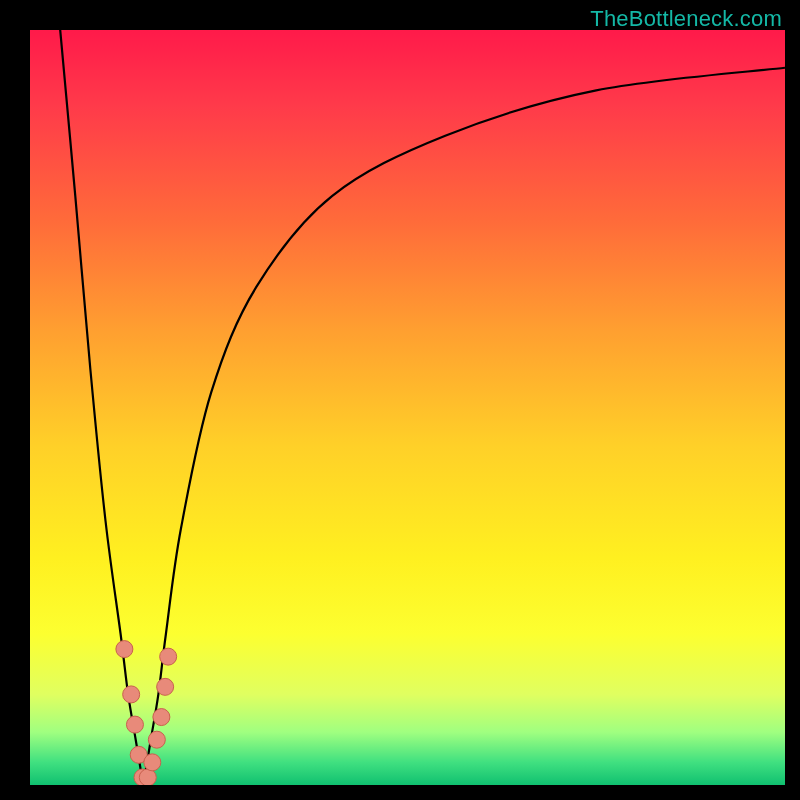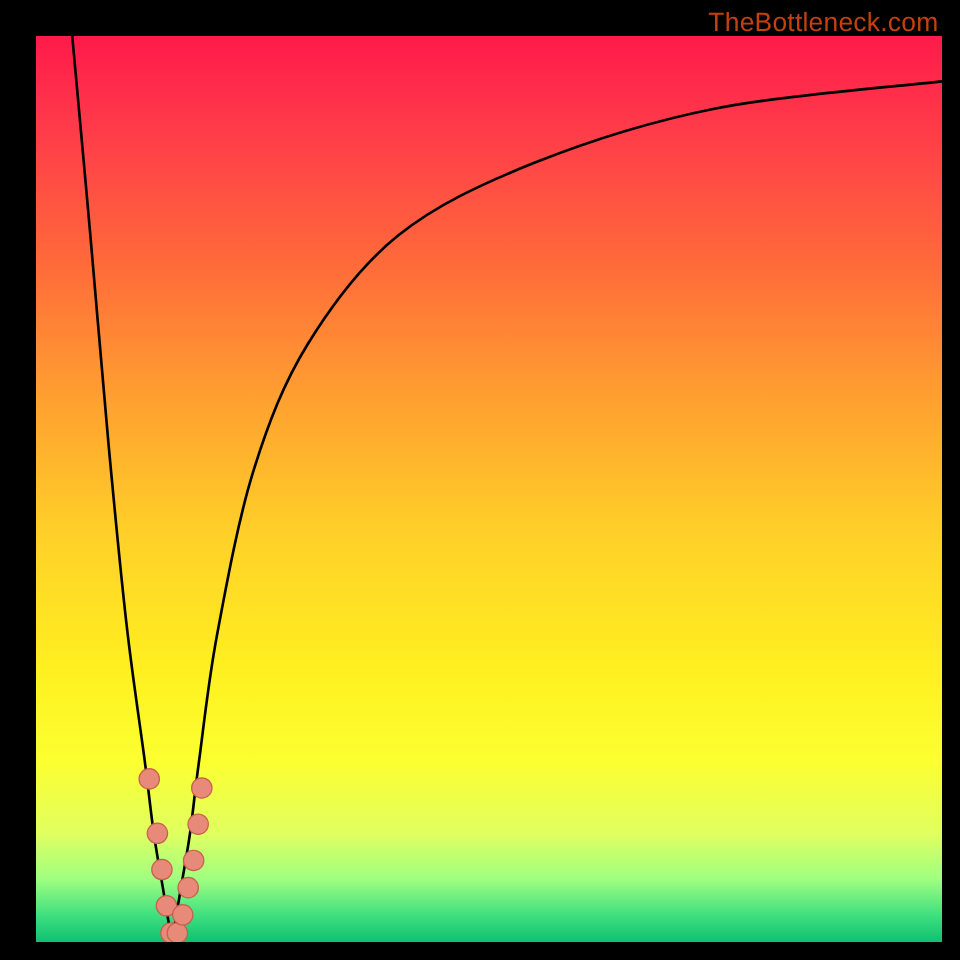--- a/index.html
+++ b/index.html
@@ -27,21 +27,21 @@
       #fcff30 80%,
       #e0ff60 88%,
       #a0ff80 93%,
       #40e080 97%,
       #10c070 100%);
   }
   .watermark {
     position: absolute;
     top: 6px;
     right: 18px;
-    color: #c2410c;
+    color: #14b8a6;
     font-size: 22px;
     font-weight: 500;
     letter-spacing: 0.2px;
   }
   svg.curves {
     position: absolute;
     left: 0; top: 0;
     width: 100%; height: 100%;
     pointer-events: none;
   }

